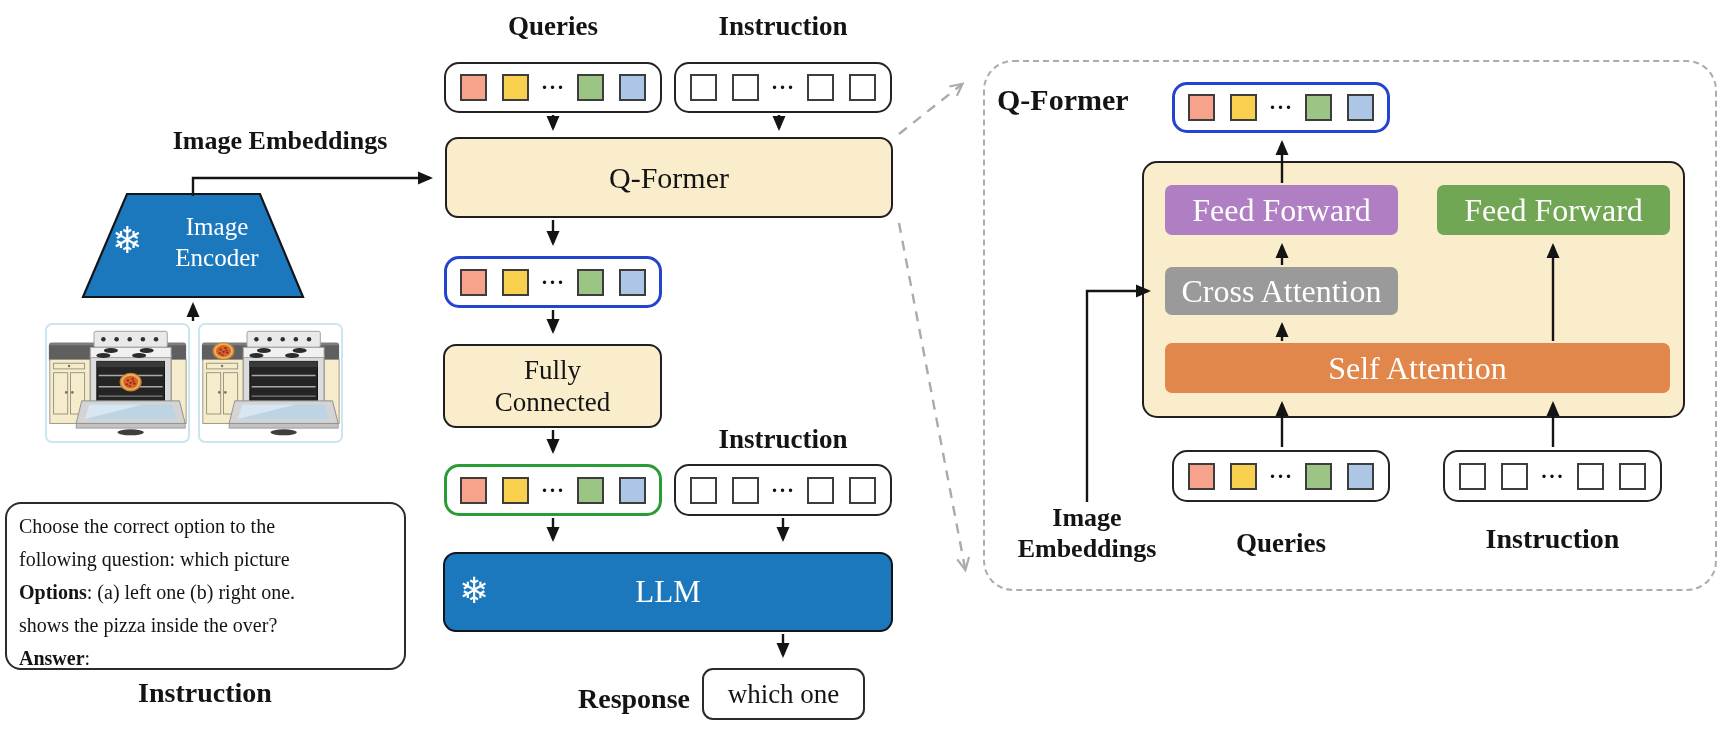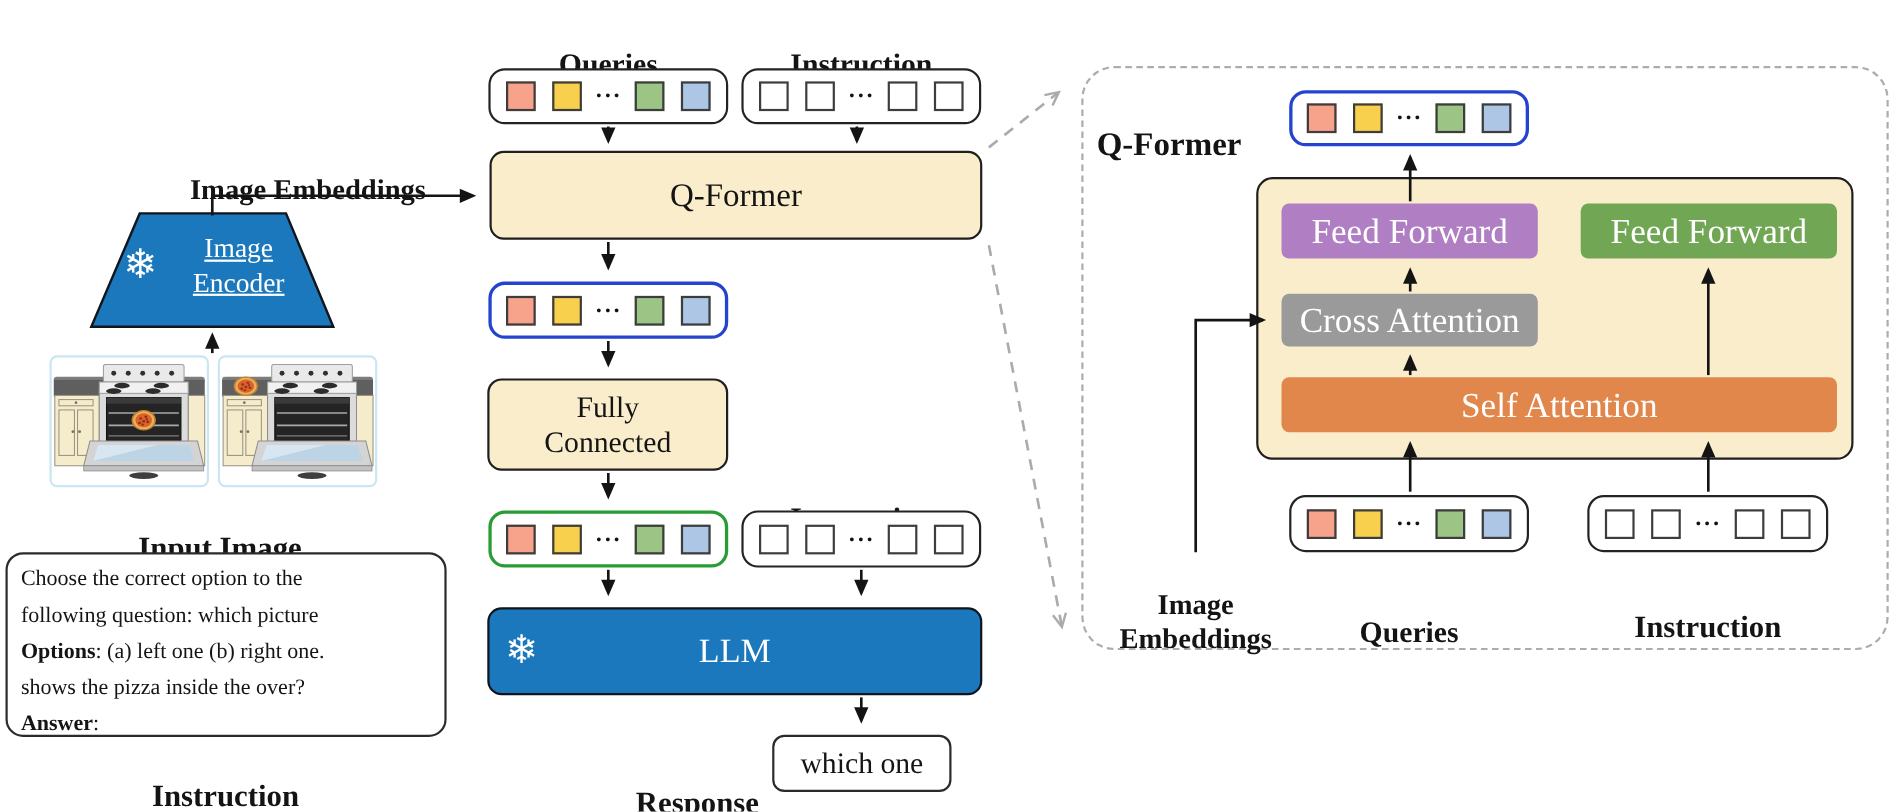--- a/index.html
+++ b/index.html
@@ -1,33 +1,33 @@
 <!DOCTYPE html>
 <html><head>
 <meta charset="utf-8">
 <style>
   html,body{margin:0;padding:0;background:#fff;}
   .canvas{position:relative;width:1723px;height:738px;background:#ffffff;overflow:hidden;
           font-family:"Liberation Serif", serif;color:#141414;}
-  .lbl{position:absolute;font-weight:700;color:#141414;text-align:center;line-height:1.1;margin-top:32px;}
+  .lbl{position:absolute;font-weight:700;color:#141414;text-align:center;line-height:1.1;}
   .sbox{position:absolute;display:flex;align-items:center;justify-content:center;color:#141414;box-sizing:border-box;text-align:center;}
   .cream{background:#FAEDCB;border:2px solid #1f1f1f;border-radius:13px;}
   .trow{position:absolute;display:flex;align-items:center;justify-content:center;gap:15px;
         background:#fff;border:2px solid #232323;border-radius:15px;box-sizing:border-box;}
   .blue-border{border:3px solid #2443CE;}
   .green-border{border:3px solid #2A9C35;}
   .tok{width:27px;height:27px;border:2px solid #3d3d3d;box-sizing:border-box;flex:0 0 auto;}
   .dots{font-size:21px;font-weight:700;color:#111;margin:0 -3px;letter-spacing:1px;line-height:1;}
   .att{position:absolute;display:flex;align-items:center;justify-content:center;color:#fff;
        border-radius:7px;font-size:32px;box-sizing:border-box;}
   .panel-dash{position:absolute;border:2.5px dashed #ACACAC;border-radius:30px;box-sizing:border-box;}
   .imgframe{position:absolute;width:145px;height:120px;border:2px solid #C9E6F2;border-radius:7px;
             background:#fff;box-sizing:border-box;overflow:hidden;}
   .snow{position:absolute;color:#ffffff;font-family:"DejaVu Sans",sans-serif;line-height:1;}
-  .enc-text{position:absolute;color:#fff;text-align:center;line-height:1.22;z-index:5;text-decoration:underline;}
+  .enc-text{position:absolute;color:#fff;text-align:center;line-height:1.22;z-index:5;}
   .instr-box{position:absolute;background:#fff;border:2.5px solid #2b2b2b;border-radius:16px;
              box-sizing:border-box;font-size:20px;line-height:33px;padding:6px 0 0 12px;}
   .instr-box b{font-weight:700;}
   .overlay{position:absolute;left:0;top:0;z-index:4;pointer-events:none;}
   .z5{z-index:5;}
 </style>
 </head>
 <body>
 
 <div class="canvas">
@@ -155,21 +155,20 @@
     </svg>
   </div>
   <div class="imgframe" style="left:198px;top:323px;" aria-label="kitchen range with a pizza on the counter and an empty open oven">
     <svg viewBox="0 0 150 120" width="141" height="116">
       <use href="#oven"></use>
       <g transform="translate(25,26) scale(1,0.8)">
           <use href="#pizza"></use>
         </g>
     </svg>
   </div>
-  <div class="lbl" style="left:95px;top:452px;width:210px;font-size:28px;">Input Image</div>
 
   <div class="instr-box" style="left:5px;top:502px;width:401px;height:168px;">
     <div>Choose the correct option to the</div>
     <div>following question: which picture</div>
     <div><b>Options</b><span>: (a) left one (b) right one.</span></div>
     <div>shows the pizza inside the over?</div>
     <div><b>Answer</b><span>:</span></div>
   </div>
   <div class="lbl" style="left:100px;top:678px;width:210px;font-size:28px;">Instruction</div>
 

